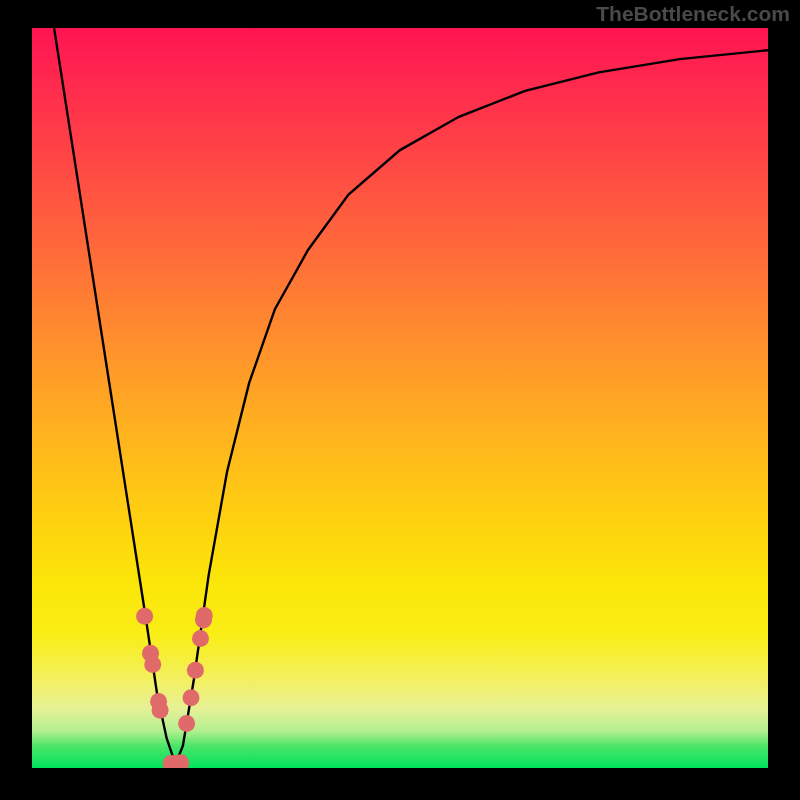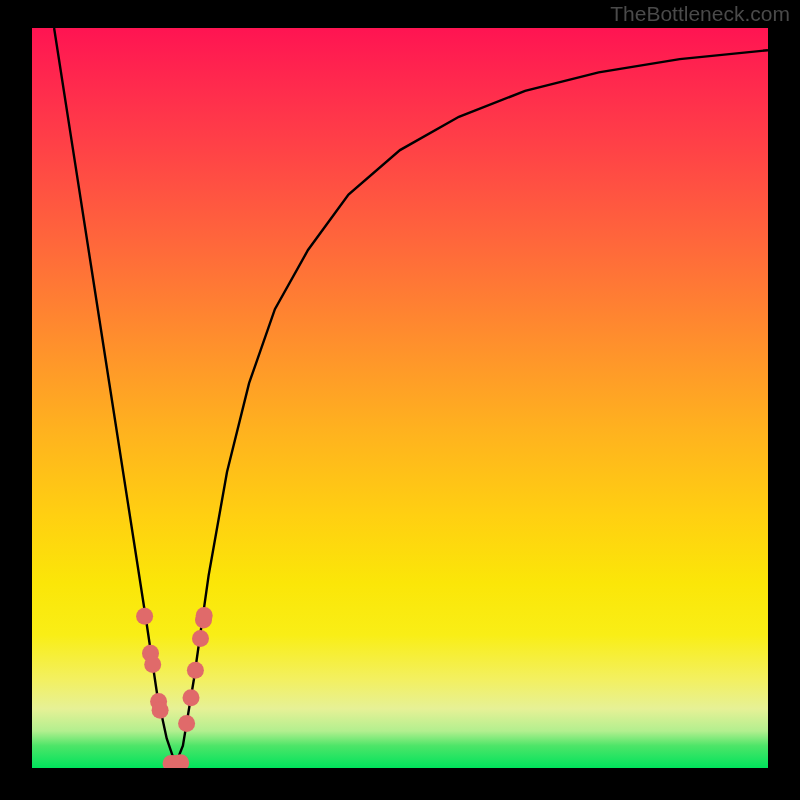--- a/index.html
+++ b/index.html
@@ -16,21 +16,21 @@
     width: 800px;
     height: 800px;
     background: #000;
   }
   .watermark {
     position: absolute;
     top: 2px;
     right: 10px;
     color: #4a4a4a;
     font-size: 21px;
-    font-weight: 400;
+    font-weight: 700;
     letter-spacing: 0;
     z-index: 10;
   }
   .plot {
     position: absolute;
     left: 32px;
     top: 28px;
     width: 736px;
     height: 740px;
     overflow: hidden;

